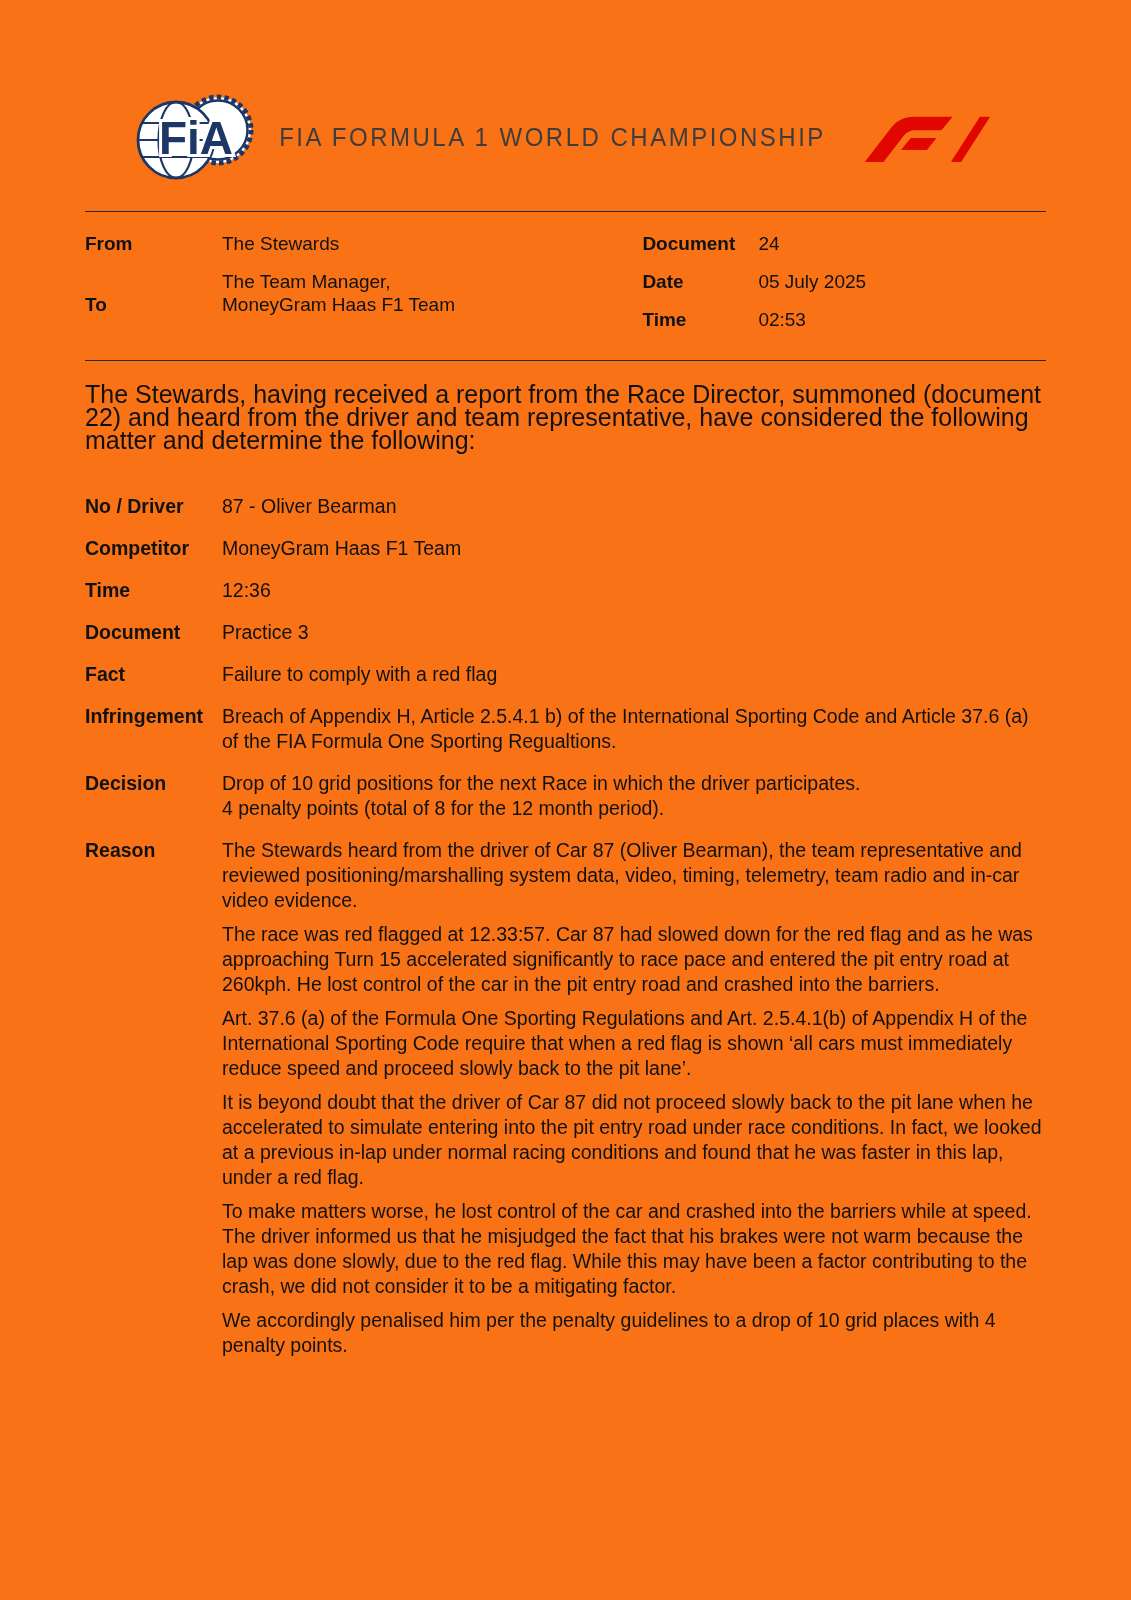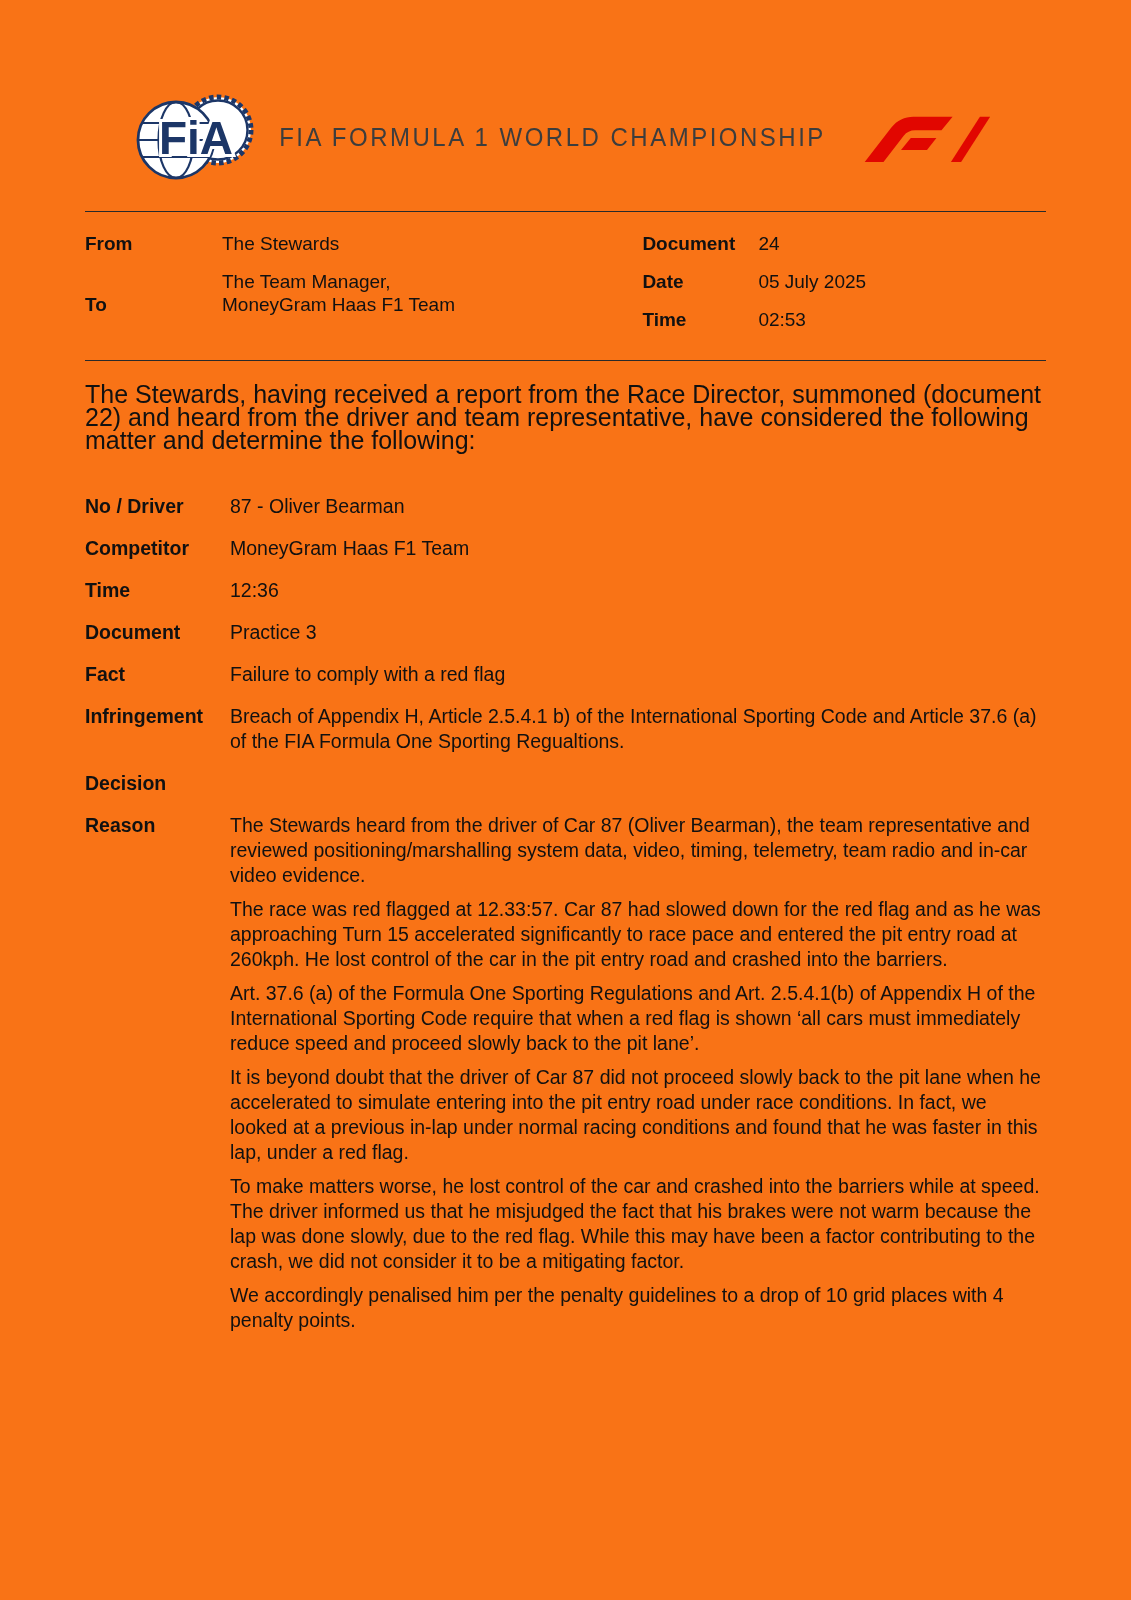--- a/index.html
+++ b/index.html
@@ -82,21 +82,20 @@
     font-size: 25px;
     line-height: 23px;
   }
   
   .fields { margin-top: 42px; }
   .field-row {
     display: flex;
     margin-bottom: 17px;
     font-size: 19.5px;
     line-height: 25px;
-    gap: 8px;
   }
   .field-label {
     width: 137px;
     flex: 0 0 auto;
     font-weight: 700;
   }
   .field-value { flex: 1 1 auto; }
   .field-value p { margin: 0 0 9px 0; }
   .field-value p:last-child { margin-bottom: 0; }
 </style>
@@ -193,20 +192,24 @@
       <div class="field-value">Failure to comply with a red flag</div>
     </div>
 
     <div class="field-row">
       <div class="field-label">Infringement</div>
       <div class="field-value">Breach of Appendix H, Article 2.5.4.1 b) of the International Sporting Code and Article 37.6 (a) of the FIA Formula One Sporting Regualtions.</div>
     </div>
 
     <div class="field-row">
       <div class="field-label">Decision</div>
+      <div class="field-value">
+        <div>Drop of 10 grid positions for the next Race in which the driver participates.</div>
+        <div>4 penalty points (total of 8 for the 12 month period).</div>
+      </div>
     </div>
 
     <div class="field-row">
       <div class="field-label">Reason</div>
       <div class="field-value">
         <p>The Stewards heard from the driver of Car 87 (Oliver Bearman), the team representative and reviewed positioning/marshalling system data, video, timing, telemetry, team radio and in-car video evidence.</p>
         <p>The race was red flagged at 12.33:57. Car 87 had slowed down for the red flag and as he was approaching Turn 15 accelerated significantly to race pace and entered the pit entry road at 260kph. He lost control of the car in the pit entry road and crashed into the barriers.</p>
         <p>Art. 37.6 (a) of the Formula One Sporting Regulations and Art. 2.5.4.1(b) of Appendix H of the International Sporting Code require that when a red flag is shown ‘all cars must immediately reduce speed and proceed slowly back to the pit lane’.</p>
         <p>It is beyond doubt that the driver of Car 87 did not proceed slowly back to the pit lane when he accelerated to simulate entering into the pit entry road under race conditions. In fact, we looked at a previous in-lap under normal racing conditions and found that he was faster in this lap, under a red flag.</p>
         <p>To make matters worse, he lost control of the car and crashed into the barriers while at speed. The driver informed us that he misjudged the fact that his brakes were not warm because the lap was done slowly, due to the red flag. While this may have been a factor contributing to the crash, we did not consider it to be a mitigating factor.</p>

